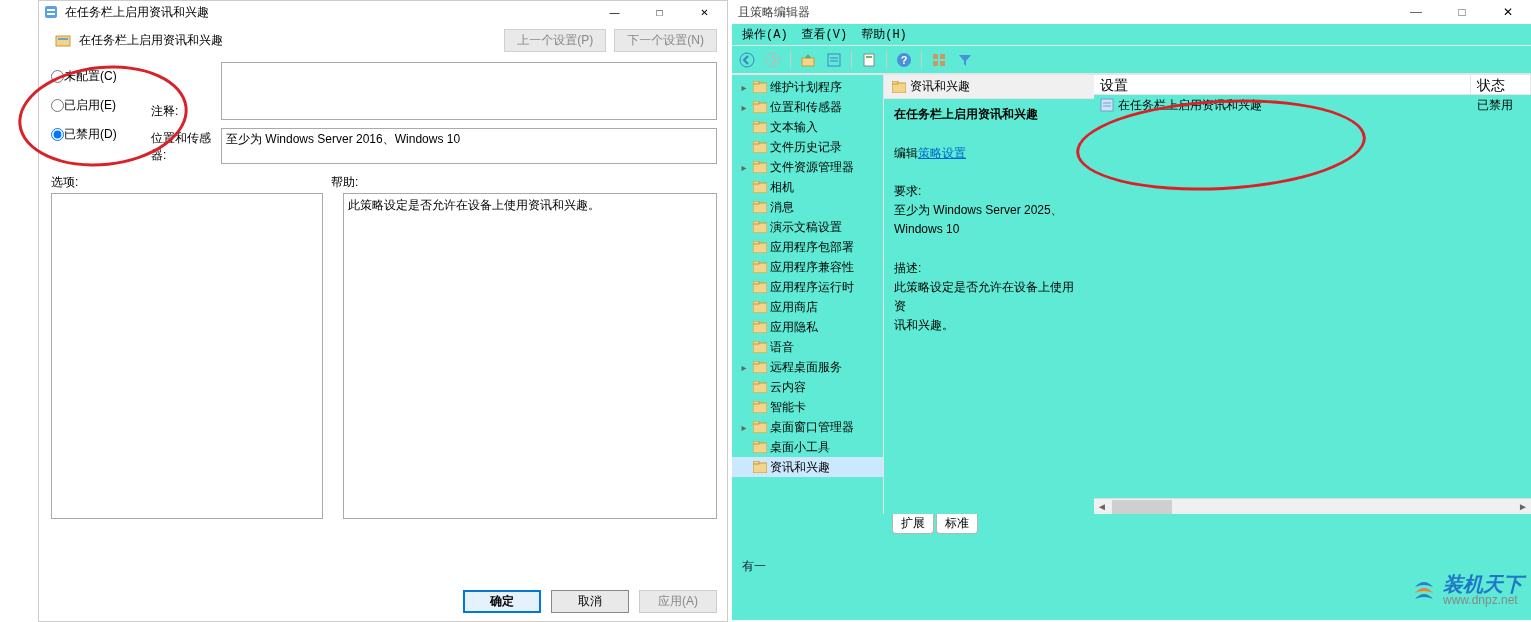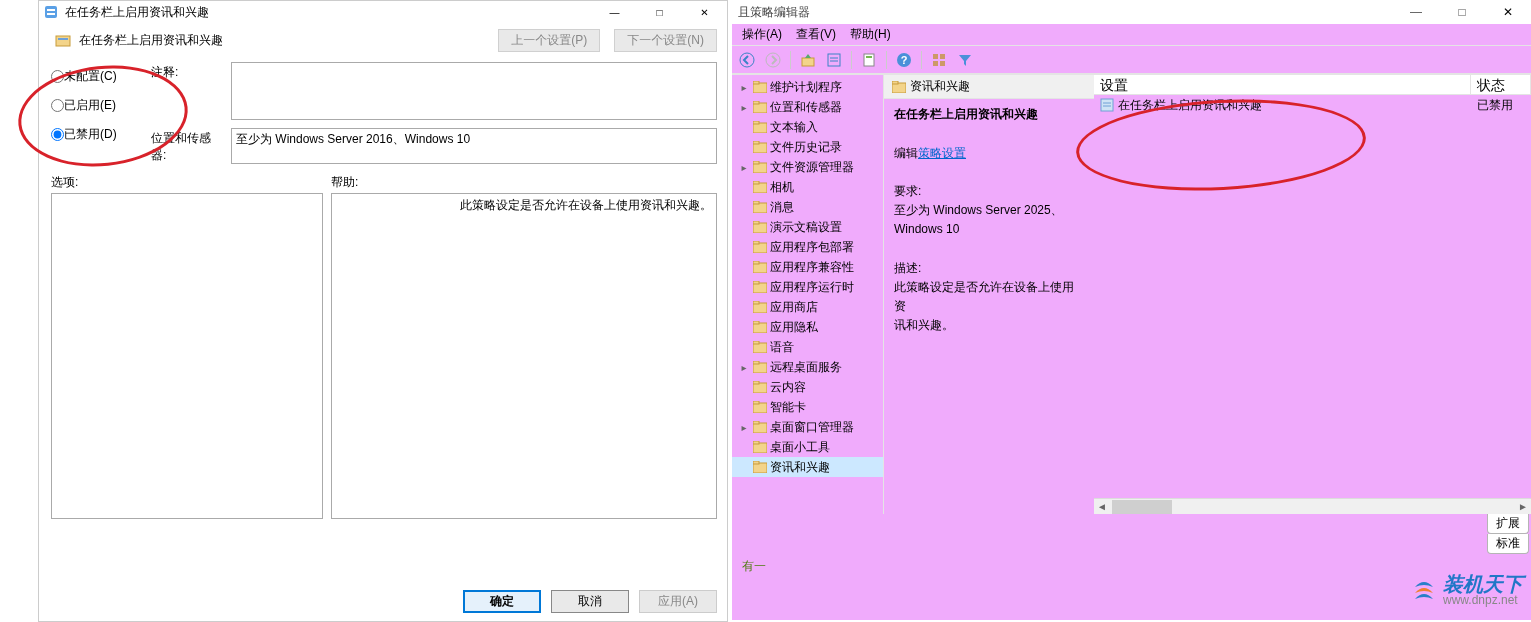--- a/index.html
+++ b/index.html
@@ -37,40 +37,40 @@
     width: 45px; height: 22px;
     display: flex; align-items: center; justify-content: center;
     font-family: "Segoe UI Symbol", sans-serif;
     font-size: 10px;
   }
   .dialog-header2 {
     display: flex; align-items: center;
     padding: 6px 10px 6px 16px;
     gap: 8px;
   }
-  .dialog-header2 .btns { margin-left: auto; display:flex; gap:14px;padding-left:27px; }
+  .dialog-header2 .btns { margin-left: auto; display:flex; gap:8px;padding-left:27px; }
   .nav-btn {
     height: 23px;
     padding: 0 12px;
     background:#e9e9e9;
     border:1px solid #d0d0d0;
     color:#888;
     font-size:12px;
     display:flex; align-items:center;
   }
   .dialog-body {
     display: flex;
     padding: 4px 10px 0 12px;
     gap: 18px;
   }
   .radio-col { width: 82px; padding-top: 6px; }
   .radio-item { display:flex; align-items:center; gap:0; margin-bottom: 12px; }
   .radio-item input { margin:0; }
   .right-col { flex:1; }
-  .lbl-row { display:flex; align-items:flex-start; gap:18px; }
+  .lbl-row { display:flex; align-items:flex-end; gap:8px; }
   .lbl-row label { width: 62px; padding-top:2px; }
   .comment-box {
     flex:1; height:58px;
     border:1px solid #aaa;
     background:#fff;
   }
   .platform-box {
     flex:1; height:36px;
     border:1px solid #aaa;
     background:#fff;
@@ -80,23 +80,22 @@
   }
   .section-labels {
     display:flex;
     padding: 10px 10px 2px 12px;
     align-items: flex-end;
   }
   .section-labels .s1 { width: 280px; }
   .panes {
     display:flex;
     padding: 0 10px 0 12px;
-    gap: 8px;
+    gap: 20px;
     height: 326px;
-    text-align: right;
   }
   .pane {
     border:1px solid #aaa;
     background:#fff;
     flex:1;
     padding: 2px 4px;
     font-size:12px;
     line-height:1.5;
     overflow:hidden;
   }
@@ -113,21 +112,21 @@
     display:flex; align-items:center; justify-content:center;
   }
   .dlg-btn.primary { border:2px solid #0078d7; background:#e5f1fb;font-weight:bold; }
   .dlg-btn.disabled { color:#888; border-color:#ccc; }
 
   
   .gpe {
     position: absolute;
     left: 732px; top: 0;
     width: 799px; height: 620px;
-    background:#f0abfc;
+    background:#5eead4;
   }
   .gpe-titlebar {
     height: 24px;
     background:#fff;
     border-bottom:0;
     display:flex; align-items:center;
     padding: 0 6px;
     font-size:12px;
     color:#444;
   }
@@ -143,21 +142,21 @@
   }
   .gpe-ctrls .close { color:#000; }
   .gpe-menubar {
     height: 22px;
     display:flex; align-items:center;
     gap: 6px;
     padding: 0 6px;
     font-size:12px;
     border-bottom: 1px solid #e4e4e4;
   }
-  .gpe-menubar span { padding: 2px 4px; }
+  .gpe-menubar span { padding: 2px 4px; font-family: Liberation Mono, monospace; }
   .gpe-toolbar {
     height: 28px;
     display:flex; align-items:center;
     gap: 4px;
     padding: 0 4px;
     border-bottom: 1px solid #e4e4e4;
   }
   .tb-btn {
     width: 22px; height: 22px;
     display:flex; align-items:center; justify-content:center;
@@ -249,21 +248,20 @@
   .hscroll .thumb {
     height:14px; width:60px; background:#cfcfcf;
     margin-left:2px;
   }
   .tabs-bottom {
     display:flex;
     height:20px;
     padding-left: 6px;
     align-items:flex-end;
     font-size:12px;
-    flex-direction:column;
   }
   .tabs-bottom .tab {
     border:1px solid #b5b5b5;
     border-top:0;
     border-top-left-radius:0; border-top-right-radius:0;
     border-bottom-left-radius:4px; border-bottom-right-radius:4px;
     padding: 1px 8px;
     background:#fff;
     margin-right:2px;
     position:relative; top:0;
@@ -271,21 +269,21 @@
   .tabs-bottom .tab.active { font-weight:normal; background:#fff; }
 
   .frag-right {
     position:absolute;
     left: 732px;
     top: 538px;
     width: 799px;
     height: 80px;
     padding: 20px 10px;
     font-size:12px;
-    color:#4d7c0f;
+    color:#0f172a;
   }
 
   
   .scribble {
     position:absolute;
     border: 3px solid #d8222a;
     border-radius: 50%;
     pointer-events:none;
   }
   .scribble1 { left: 18px; top: 66px; width: 170px; height: 100px; transform: rotate(-6deg); }

